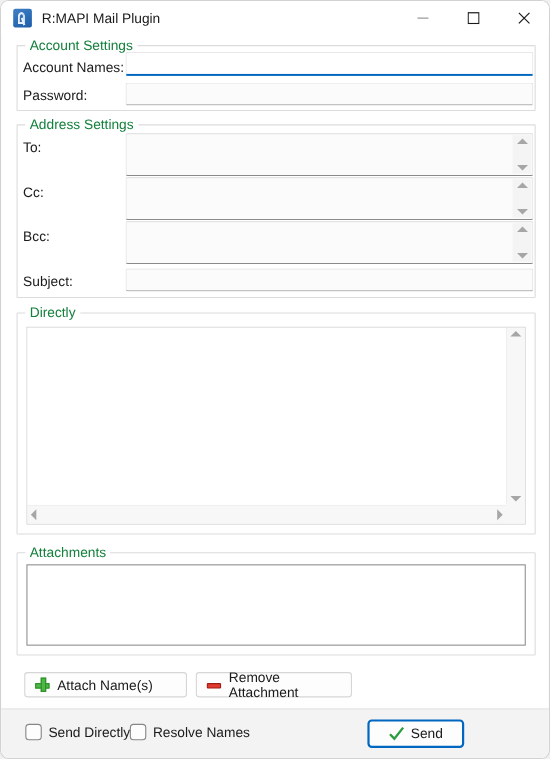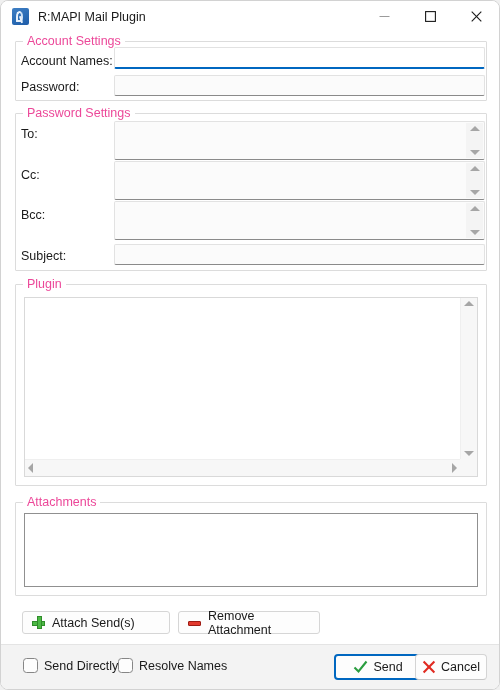--- a/index.html
+++ b/index.html
@@ -96,21 +96,21 @@
     border-radius: 1px;
     box-sizing: border-box;
   }
   .group-label {
     position: absolute;
     top: -8px;
     left: 7px;
     background: #ffffff;
     padding: 0 4px;
     font-size: 12.5px;
-    color: #ec4899;
+    color: #15803d;
     white-space: nowrap;
   }
 
   .grp-account  { left: 14px; top: 40px;  width: 472px; height: 60px; }
   .grp-address  { left: 14px; top: 112px; width: 472px; height: 158px; }
   .grp-message  { left: 14px; top: 283px; width: 472px; height: 202px; }
   .grp-attach   { left: 14px; top: 501px; width: 472px; height: 94px; }
 
   
   .flabel {
@@ -382,21 +382,21 @@
 
   <div class="group grp-account">
     <span class="group-label">Account Settings</span>
   </div>
   <div class="flabel" style="left:20px; top:53px;">Account Names:</div>
   <input class="tinput focused" style="left: 113px; top: 46px; width: 371px; height: 22px;" placeholder="">
   <div class="flabel" style="left:20px; top:79px;">Password:</div>
   <input class="tinput" type="password" style="left: 113px; top: 74px; width: 371px; height: 21px;" placeholder="">
 
   <div class="group grp-address">
-    <span class="group-label">Password Settings</span>
+    <span class="group-label">Address Settings</span>
   </div>
 
   <div class="flabel" style="left:20px; top:126px;">To:</div>
   <div class="abox" style="left:113px; top:120px; width:371px; height:39px;">
     <div class="spin">
       <div class="tri-up"></div>
       <div class="tri-down"></div>
     </div>
   </div>
 
@@ -413,21 +413,21 @@
     <div class="spin">
       <div class="tri-up"></div>
       <div class="tri-down"></div>
     </div>
   </div>
 
   <div class="flabel" style="left:20px; top:248px;">Subject:</div>
   <input class="tinput" style="left: 113px; top: 243px; width: 371px; height: 21px;" placeholder="">
 
   <div class="group grp-message">
-    <span class="group-label">Plugin</span>
+    <span class="group-label">Directly</span>
   </div>
   <div class="msgbox">
     <div class="msg-text"></div>
     <div class="vscroll">
       <div class="tri-up"></div>
       <div class="tri-down"></div>
     </div>
     <div class="hscroll">
       <div class="tri-left"></div>
       <div class="tri-right"></div>
@@ -435,21 +435,21 @@
     <div class="scroll-corner"></div>
   </div>
 
   <div class="group grp-attach">
     <span class="group-label">Attachments</span>
   </div>
   <div class="attachbox"></div>
 
   <div class="tbtn btn-attach">
     <span class="plus-icon"></span>
-    <span>Attach Send(s)</span>
+    <span>Attach Name(s)</span>
   </div>
   <div class="tbtn btn-remove">
     <span class="minus-icon"></span>
     <span>Remove Attachment</span>
   </div>
 
   <div class="bottombar"></div>
 
   <div class="chk-wrap" style="left:22px; top:657px;justify-content:flex-end;">
     <span class="chk-box"></span>
@@ -459,21 +459,14 @@
     <span class="chk-box"></span>
     <span class="chk-label">Resolve Names</span>
   </div>
 
   <div class="dlgbtn primary btn-send">
     <svg width="15" height="14" viewBox="0 0 15 14">
       <polyline points="1.5,7.5 5.5,11.5 13.5,1.5" fill="none" stroke="#2a9d3f" stroke-width="2.1"></polyline>
     </svg>
     <span>Send</span>
   </div>
-  <div class="dlgbtn btn-cancel">
-    <svg width="14" height="14" viewBox="0 0 14 14">
-      <line x1="1.6" y1="1.6" x2="12.4" y2="12.4" stroke="#e02a20" stroke-width="2.1"></line>
-      <line x1="12.4" y1="1.6" x2="1.6" y2="12.4" stroke="#e02a20" stroke-width="2.1"></line>
-    </svg>
-    <span>Cancel</span>
-  </div>
 
 </div>
 
 </body></html>

